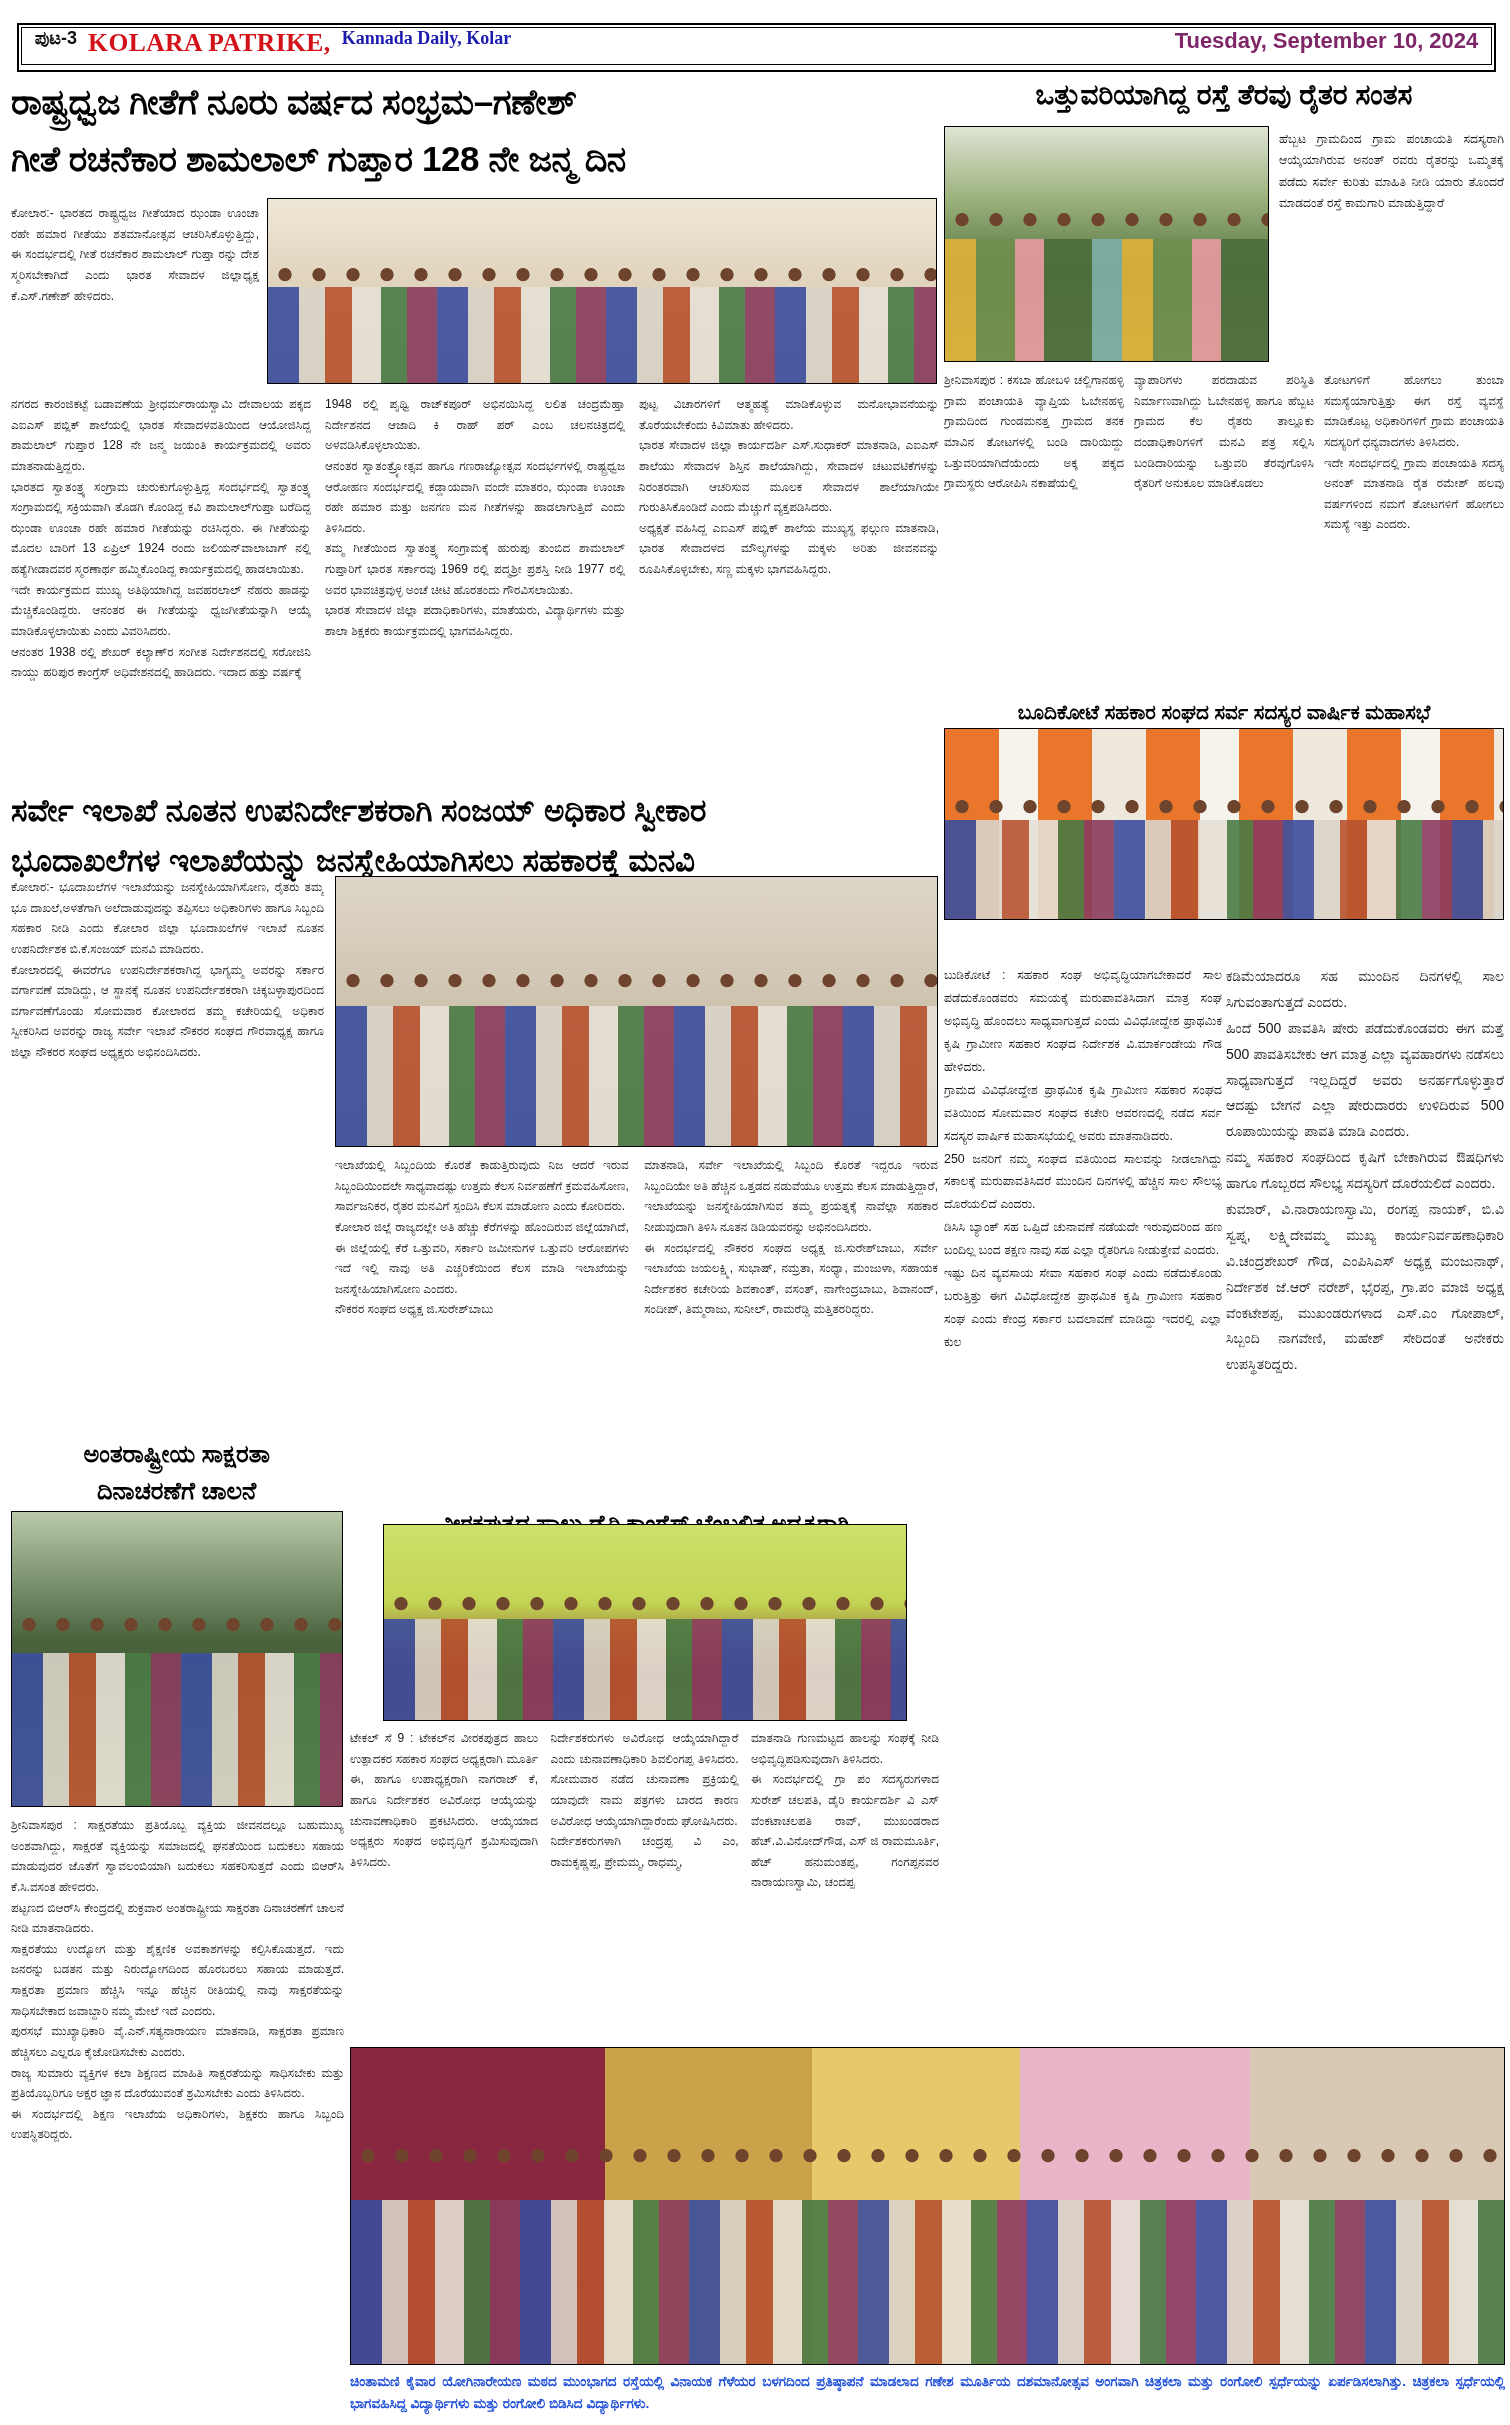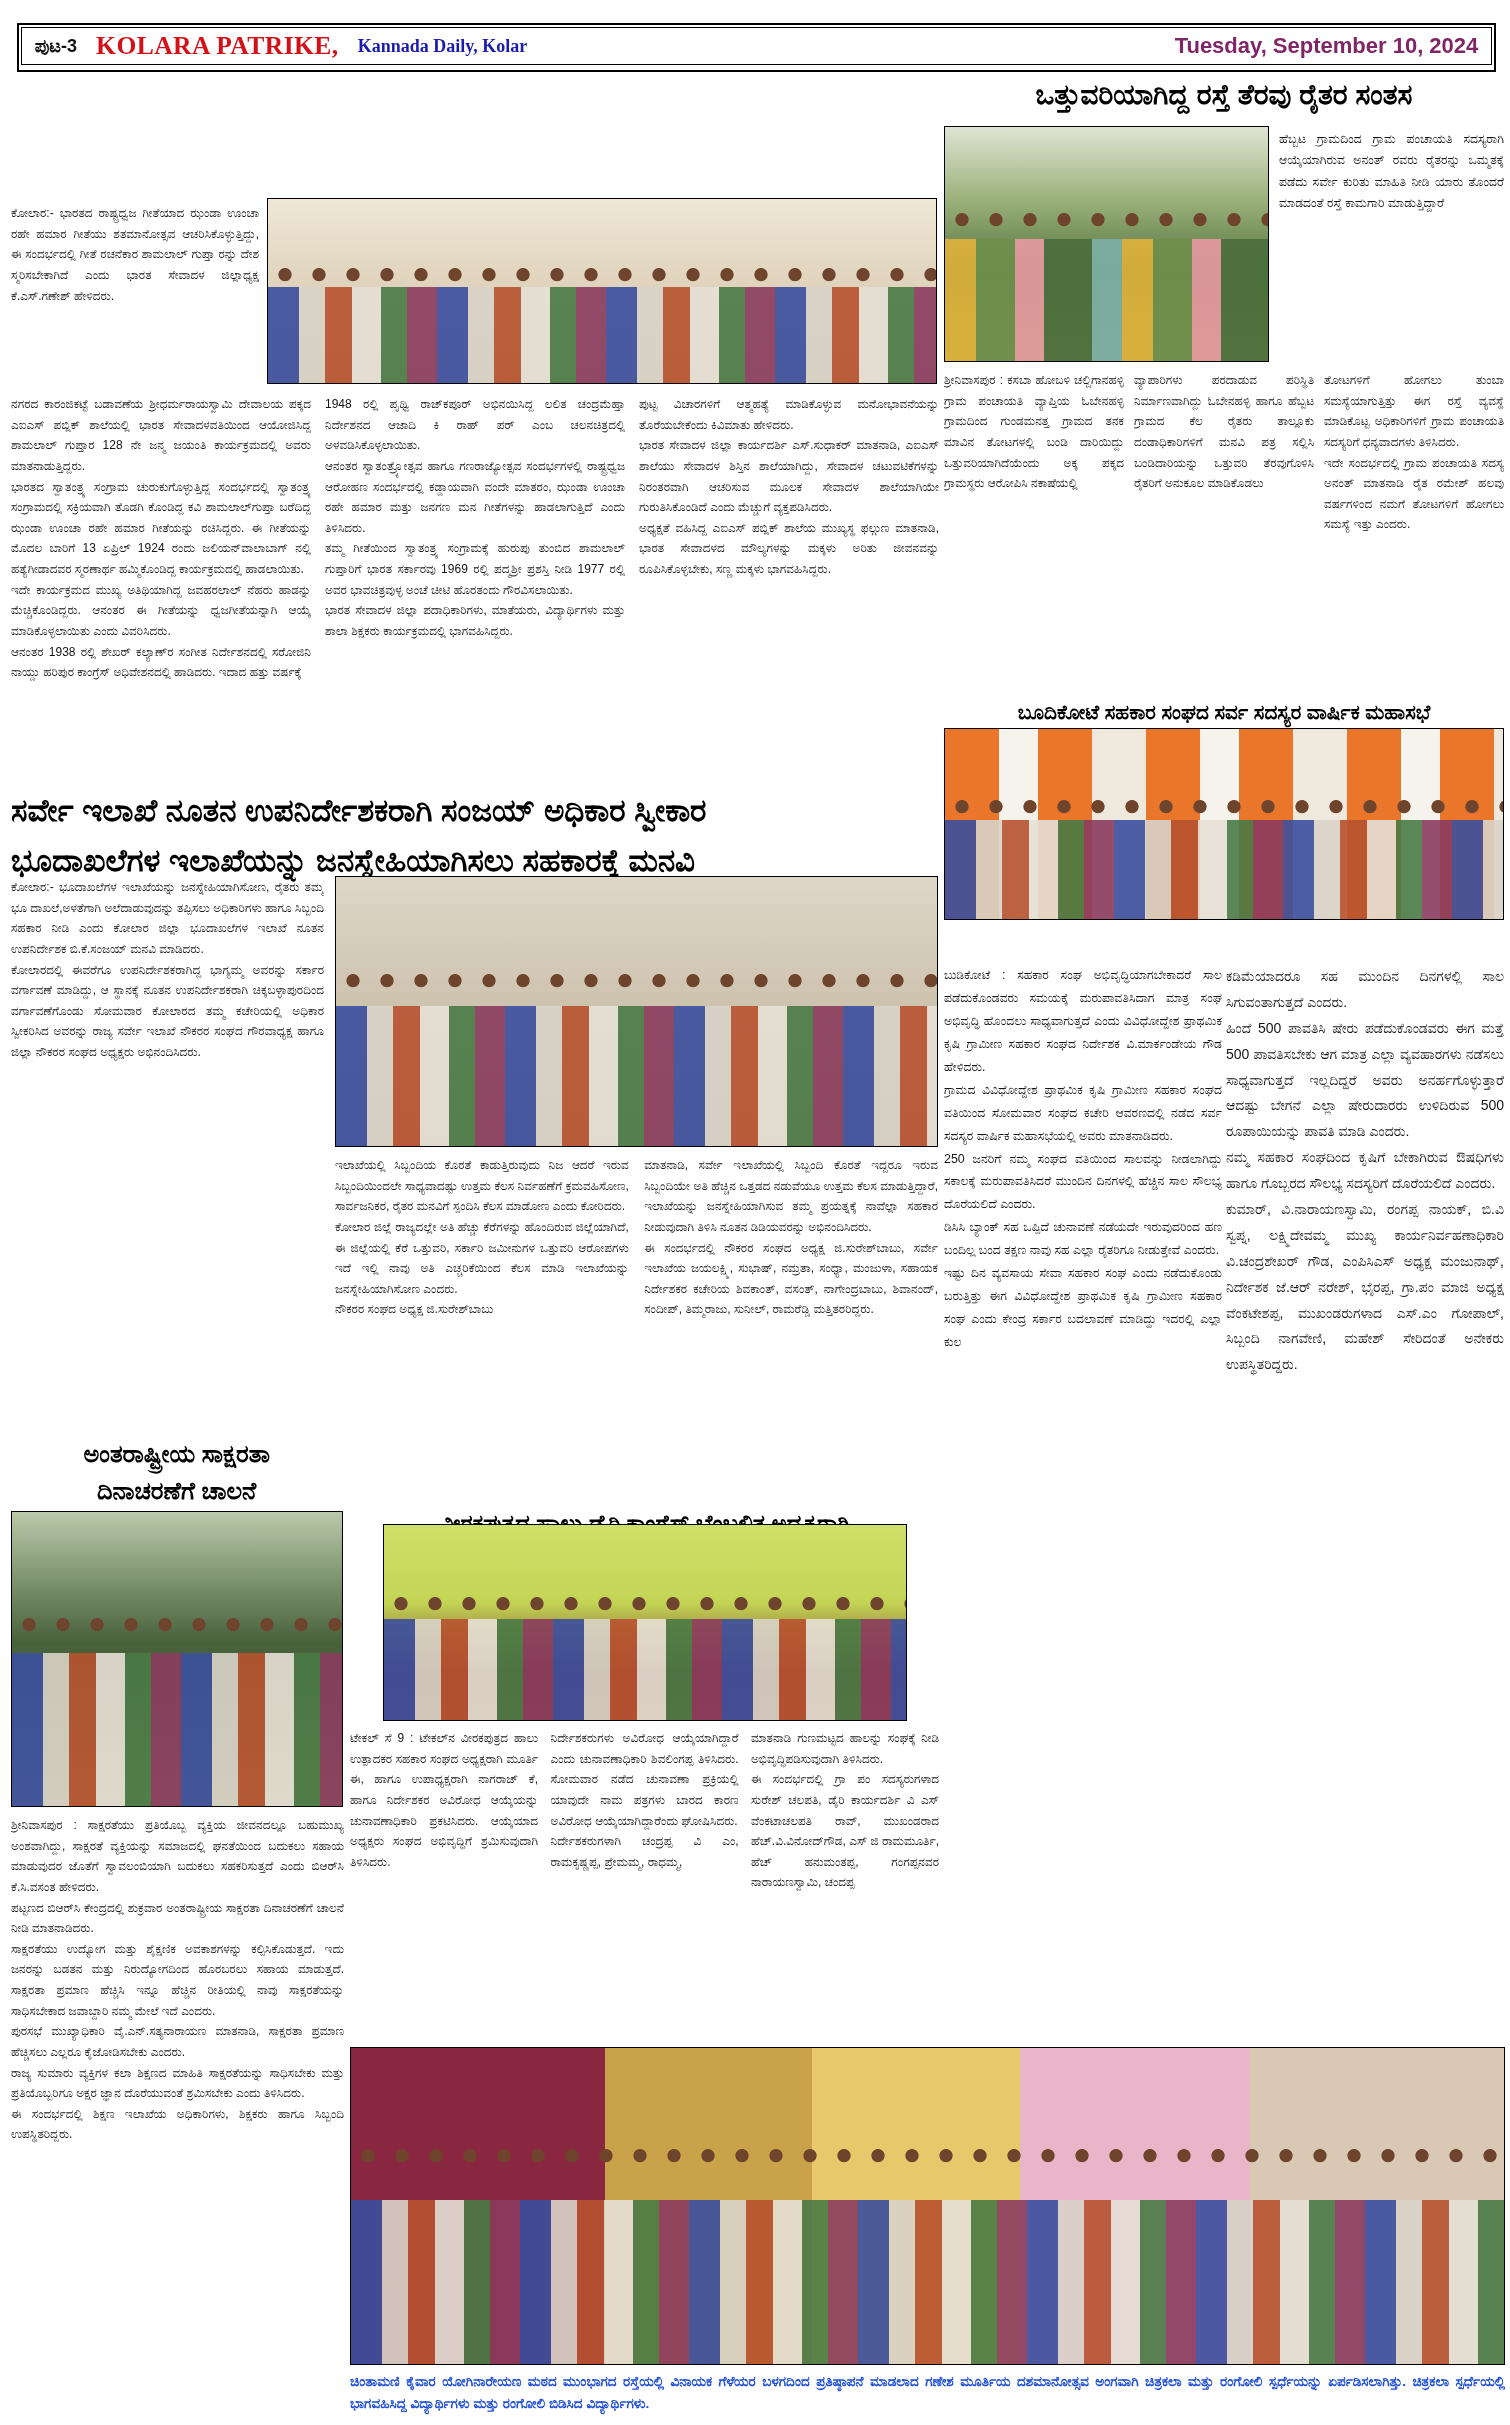--- a/index.html
+++ b/index.html
@@ -1,21 +1,21 @@
 <!DOCTYPE html>
 <html style="font-size:12.4px"><head>
 <meta charset="utf-8">
 <style>
   html,body{margin:0;padding:0;background:#ffffff;}
   body{font-family:"Liberation Sans", sans-serif;color:#111;}
   #page{position:relative;width:1510px;height:2426px;background:#fff;overflow:hidden;}
   .abs{position:absolute;}
   
   .mast-outer{border:2.3px solid #000;background:#fff;}
-  .mast-inner{border:0.8px solid #000;margin:2.3px;height:36px;display:flex;align-items:center;padding:0 12.4px;gap:19px;}
+  .mast-inner{border:0.8px solid #000;margin:2.3px;height:36px;display:flex;padding:0 12.4px;gap:11px;}
   .mast-page{font-size:18px;font-weight:700;color:#111;}
   .mast-name{font-family:Liberation Serif, serif;font-size:25.6px;font-weight:800;color:#d41118;letter-spacing:0.4px;}
   .mast-sub{font-family:"Liberation Serif", serif;font-size:18px;font-weight:700;color:#1b1bb0;}
   .mast-date{margin-left:auto;font-size:22px;font-weight:800;color:#7e2668;}
   
   .headline{font-weight:800;color:#000;white-space:pre-line;}
   .h-xl{font-size:35px;line-height:1.62;letter-spacing:-0.4px;}
   .h-lg{font-size:31px;line-height:1.6;}
   .h-r1{font-size:28px;line-height:1.3;text-align:center;}
   .h-r2{font-size:20px;line-height:1.25;text-align:center;}
@@ -49,20 +49,22 @@
 
   <div class="abs mast-outer" style="left:17px;top:23px;width:1475px;height:45px;">
     <div class="mast-inner">
       <span class="mast-page">ಪುಟ-3</span>
       <span class="mast-name">KOLARA PATRIKE,</span>
       <span class="mast-sub">Kannada Daily, Kolar</span>
       <span class="mast-date">Tuesday, September 10, 2024</span>
     </div>
   </div>
 
+  <div class="abs headline h-xl" style="left:11px;top:74px;width:928px;">ರಾಷ್ಟ್ರಧ್ವಜ ಗೀತೆಗೆ ನೂರು ವರ್ಷದ ಸಂಭ್ರಮ–ಗಣೇಶ್
+ಗೀತೆ ರಚನೆಕಾರ ಶಾಮಲಾಲ್ ಗುಪ್ತಾರ 128 ನೇ ಜನ್ಮ ದಿನ</div>
   <div class="abs col" style="left:11px;top:203px;width:248px;height:184px;">ಕೋಲಾರ:- ಭಾರತದ ರಾಷ್ಟ್ರಧ್ವಜ ಗೀತೆಯಾದ ಝಂಡಾ ಊಂಚಾ ರಹೇ ಹಮಾರ ಗೀತೆಯು ಶತಮಾನೋತ್ಸವ ಆಚರಿಸಿಕೊಳ್ಳುತ್ತಿದ್ದು, ಈ ಸಂದರ್ಭದಲ್ಲಿ ಗೀತೆ ರಚನೆಕಾರ ಶಾಮಲಾಲ್ ಗುಪ್ತಾ ರನ್ನು ದೇಶ ಸ್ಮರಿಸಬೇಕಾಗಿದೆ ಎಂದು ಭಾರತ ಸೇವಾದಳ ಜಿಲ್ಲಾಧ್ಯಕ್ಷ ಕೆ.ಎಸ್.ಗಣೇಶ್ ಹೇಳಿದರು.</div>
   <div class="abs photo ph-indoor" style="left:267px;top:198px;width:670px;height:186px;"></div>
   <div class="abs cols" style="left:11px;top:394px;width:928px;height:386px;gap:14px;">
     <div class="col" style="height:386px;">ನಗರದ ಕಾರಂಜಿಕಟ್ಟೆ ಬಡಾವಣೆಯ ಶ್ರೀಧರ್ಮರಾಯಸ್ವಾಮಿ ದೇವಾಲಯ ಪಕ್ಕದ ಎಐಎಸ್ ಪಬ್ಲಿಕ್ ಶಾಲೆಯಲ್ಲಿ ಭಾರತ ಸೇವಾದಳವತಿಯಿಂದ ಆಯೋಜಿಸಿದ್ದ ಶಾಮಲಾಲ್ ಗುಪ್ತಾರ 128 ನೇ ಜನ್ಮ ಜಯಂತಿ ಕಾರ್ಯಕ್ರಮದಲ್ಲಿ ಅವರು ಮಾತನಾಡುತ್ತಿದ್ದರು.
 ಭಾರತದ ಸ್ವಾತಂತ್ರ್ಯ ಸಂಗ್ರಾಮ ಚುರುಕುಗೊಳ್ಳುತ್ತಿದ್ದ ಸಂದರ್ಭದಲ್ಲಿ ಸ್ವಾತಂತ್ರ್ಯ ಸಂಗ್ರಾಮದಲ್ಲಿ ಸಕ್ರಿಯವಾಗಿ ತೊಡಗಿ ಕೊಂಡಿದ್ದ ಕವಿ ಶಾಮಲಾಲ್‌ಗುಪ್ತಾ ಬರೆದಿದ್ದ ಝಂಡಾ ಊಂಚಾ ರಹೇ ಹಮಾರ ಗೀತೆಯನ್ನು ರಚಿಸಿದ್ದರು. ಈ ಗೀತೆಯನ್ನು ಮೊದಲ ಬಾರಿಗೆ 13 ಏಪ್ರಿಲ್ 1924 ರಂದು ಜಲಿಯನ್‌ವಾಲಾಬಾಗ್ ನಲ್ಲಿ ಹತ್ಯೆಗೀಡಾದವರ ಸ್ಮರಣಾರ್ಥ ಹಮ್ಮಿಕೊಂಡಿದ್ದ ಕಾರ್ಯಕ್ರಮದಲ್ಲಿ ಹಾಡಲಾಯಿತು.
 ಇದೇ ಕಾರ್ಯಕ್ರಮದ ಮುಖ್ಯ ಅತಿಥಿಯಾಗಿದ್ದ ಜವಹರಲಾಲ್ ನೆಹರು ಹಾಡನ್ನು ಮೆಚ್ಚಿಕೊಂಡಿದ್ದರು. ಆನಂತರ ಈ ಗೀತೆಯನ್ನು ಧ್ವಜಗೀತೆಯನ್ನಾಗಿ ಆಯ್ಕೆ ಮಾಡಿಕೊಳ್ಳಲಾಯಿತು ಎಂದು ವಿವರಿಸಿದರು.
 ಆನಂತರ 1938 ರಲ್ಲಿ ಶೇಖರ್ ಕಲ್ಯಾಣ್‌ರ ಸಂಗೀತ ನಿರ್ದೇಶನದಲ್ಲಿ ಸರೋಜಿನಿ ನಾಯ್ಡು ಹರಿಪುರ ಕಾಂಗ್ರೆಸ್ ಅಧಿವೇಶನದಲ್ಲಿ ಹಾಡಿದರು. ಇದಾದ ಹತ್ತು ವರ್ಷಕ್ಕೆ</div>
     <div class="col" style="height:386px;">1948 ರಲ್ಲಿ ಪೃಥ್ವಿ ರಾಜ್‌ಕಪೂರ್ ಅಭಿನಯಿಸಿದ್ದ ಲಲಿತ ಚಂದ್ರಮೆಹ್ತಾ ನಿರ್ದೇಶನದ ಆಜಾದಿ ಕಿ ರಾಹ್ ಪರ್ ಎಂಬ ಚಲನಚಿತ್ರದಲ್ಲಿ ಅಳವಡಿಸಿಕೊಳ್ಳಲಾಯಿತು.
 ಆನಂತರ ಸ್ವಾತಂತ್ರ್ಯೋತ್ಸವ ಹಾಗೂ ಗಣರಾಜ್ಯೋತ್ಸವ ಸಂದರ್ಭಗಳಲ್ಲಿ ರಾಷ್ಟ್ರಧ್ವಜ ಆರೋಹಣ ಸಂದರ್ಭದಲ್ಲಿ ಕಡ್ಡಾಯವಾಗಿ ವಂದೇ ಮಾತರಂ, ಝಂಡಾ ಊಂಚಾ ರಹೇ ಹಮಾರ ಮತ್ತು ಜನಗಣ ಮನ ಗೀತೆಗಳನ್ನು ಹಾಡಲಾಗುತ್ತಿದೆ ಎಂದು ತಿಳಿಸಿದರು.
 ತಮ್ಮ ಗೀತೆಯಿಂದ ಸ್ವಾತಂತ್ರ್ಯ ಸಂಗ್ರಾಮಕ್ಕೆ ಹುರುಪು ತುಂಬಿದ ಶಾಮಲಾಲ್ ಗುಪ್ತಾರಿಗೆ ಭಾರತ ಸರ್ಕಾರವು 1969 ರಲ್ಲಿ ಪದ್ಮಶ್ರೀ ಪ್ರಶಸ್ತಿ ನೀಡಿ 1977 ರಲ್ಲಿ ಅವರ ಭಾವಚಿತ್ರವುಳ್ಳ ಅಂಚೆ ಚೀಟಿ ಹೊರತಂದು ಗೌರವಿಸಲಾಯಿತು.

